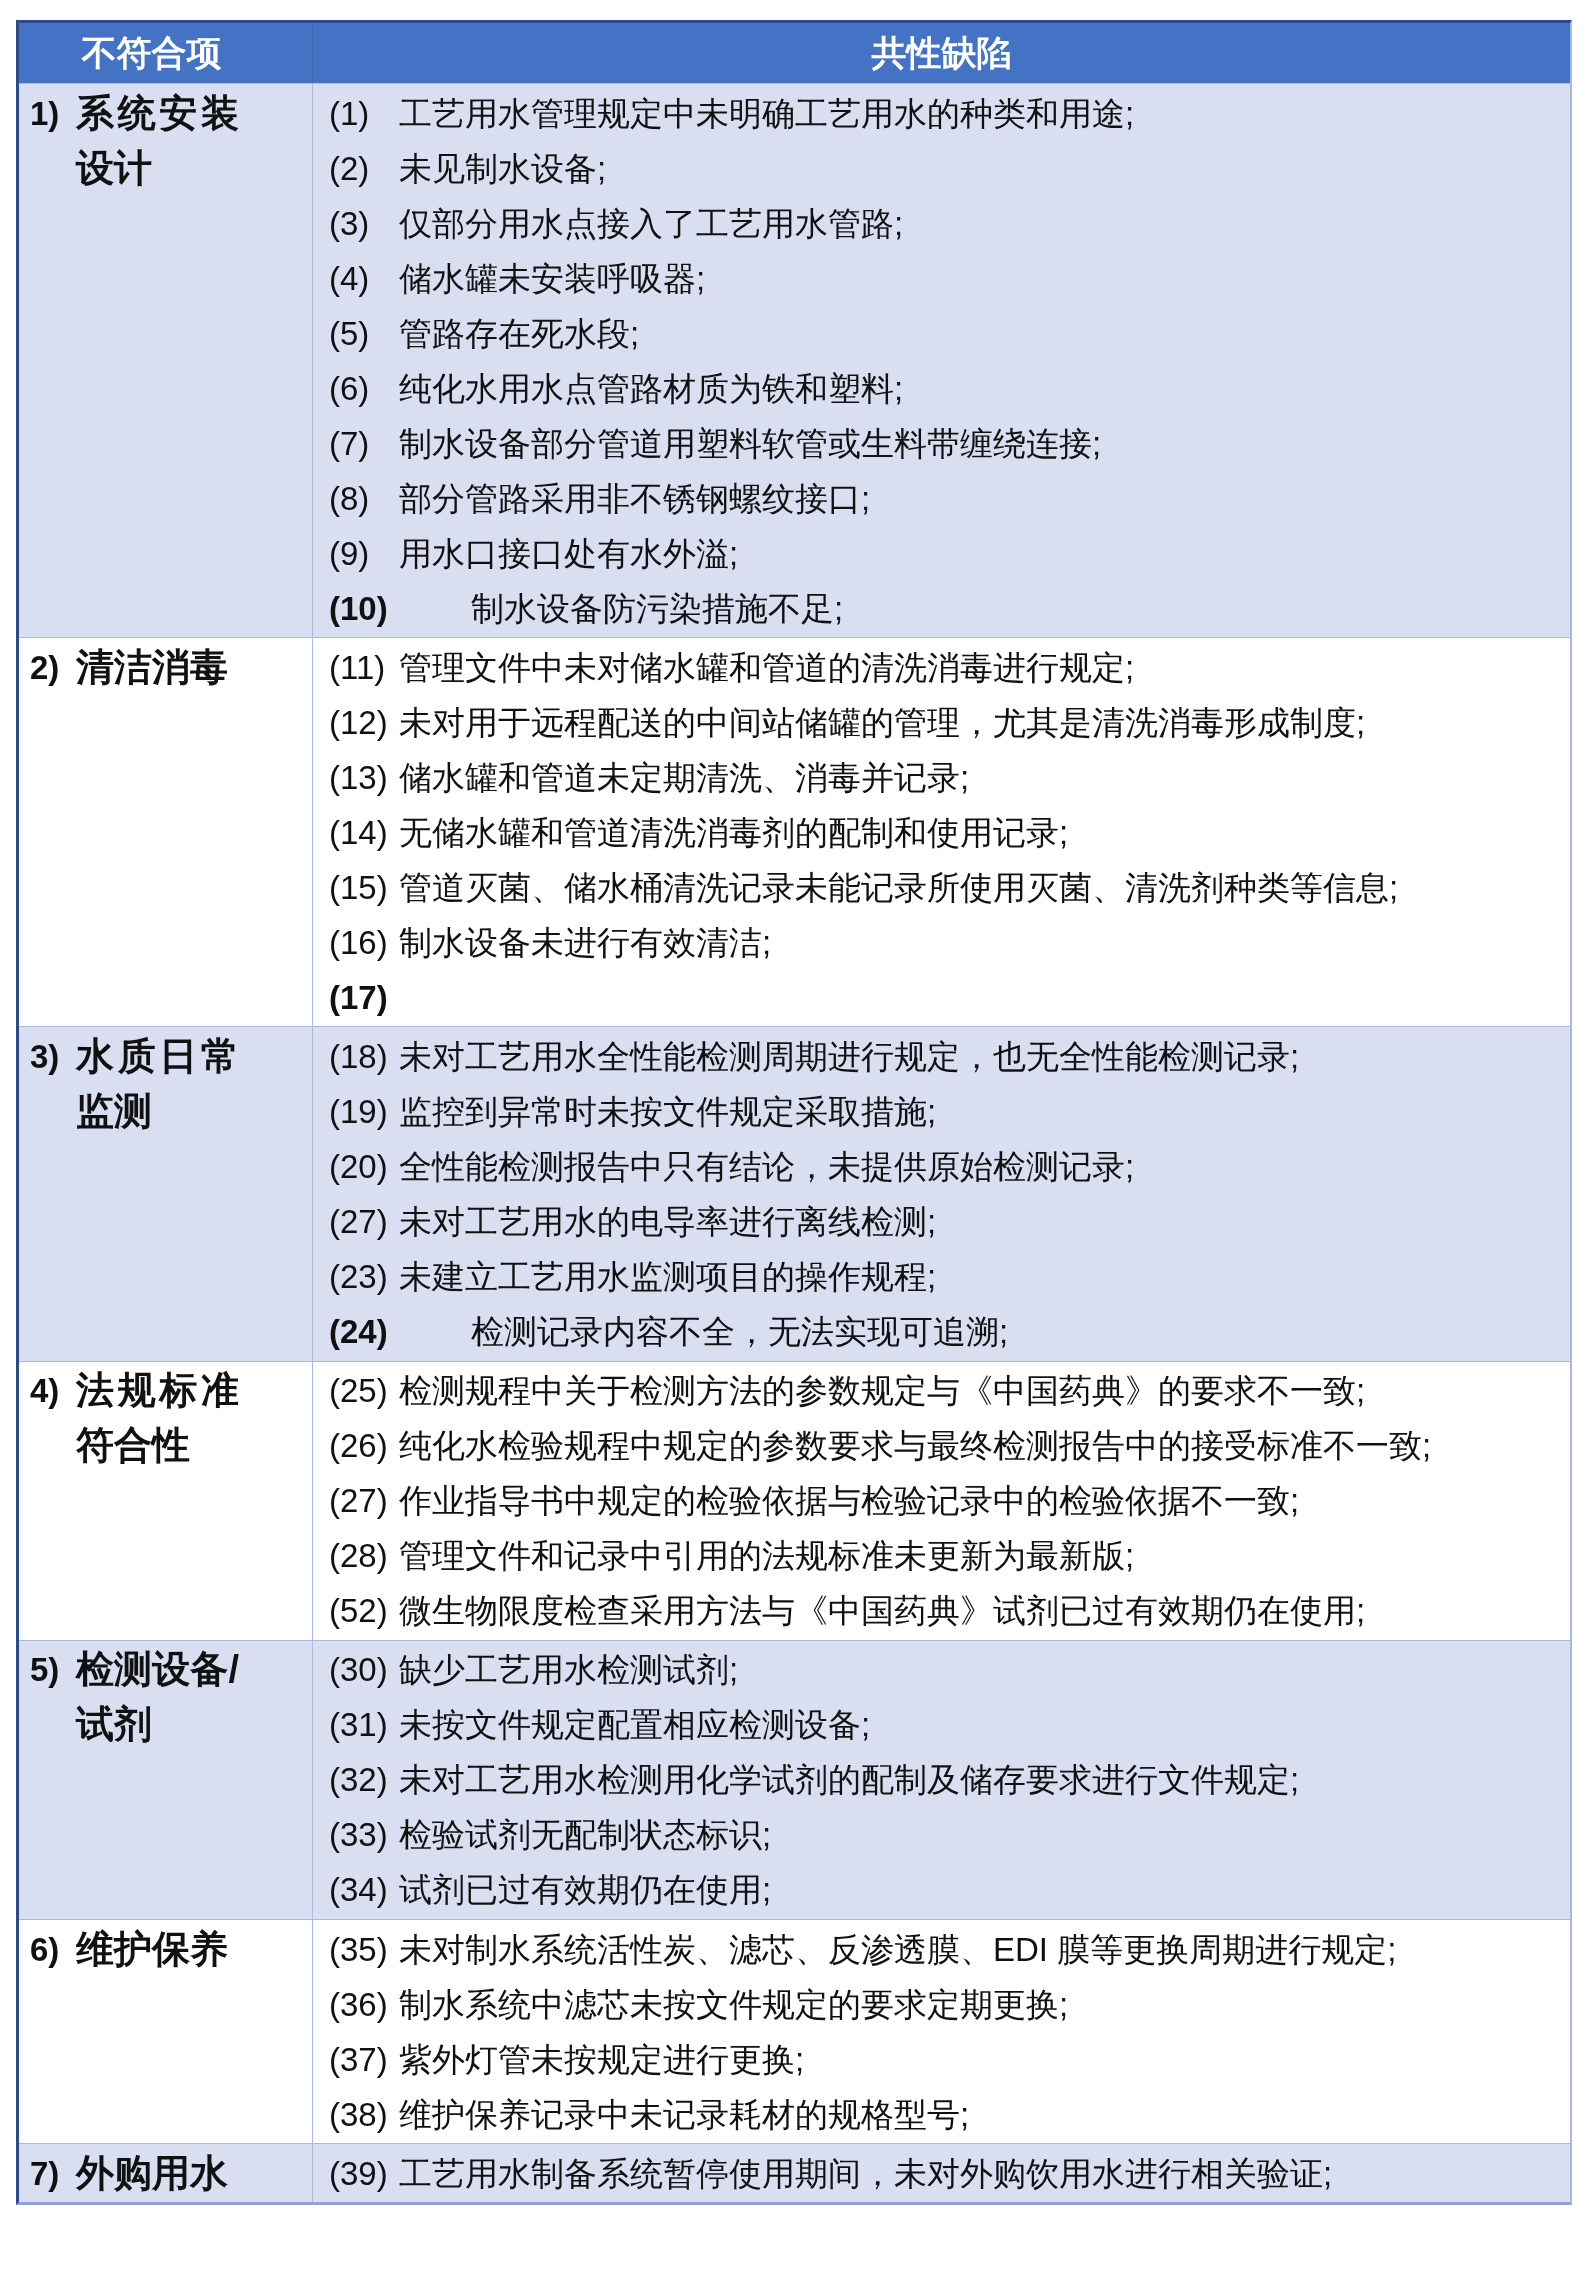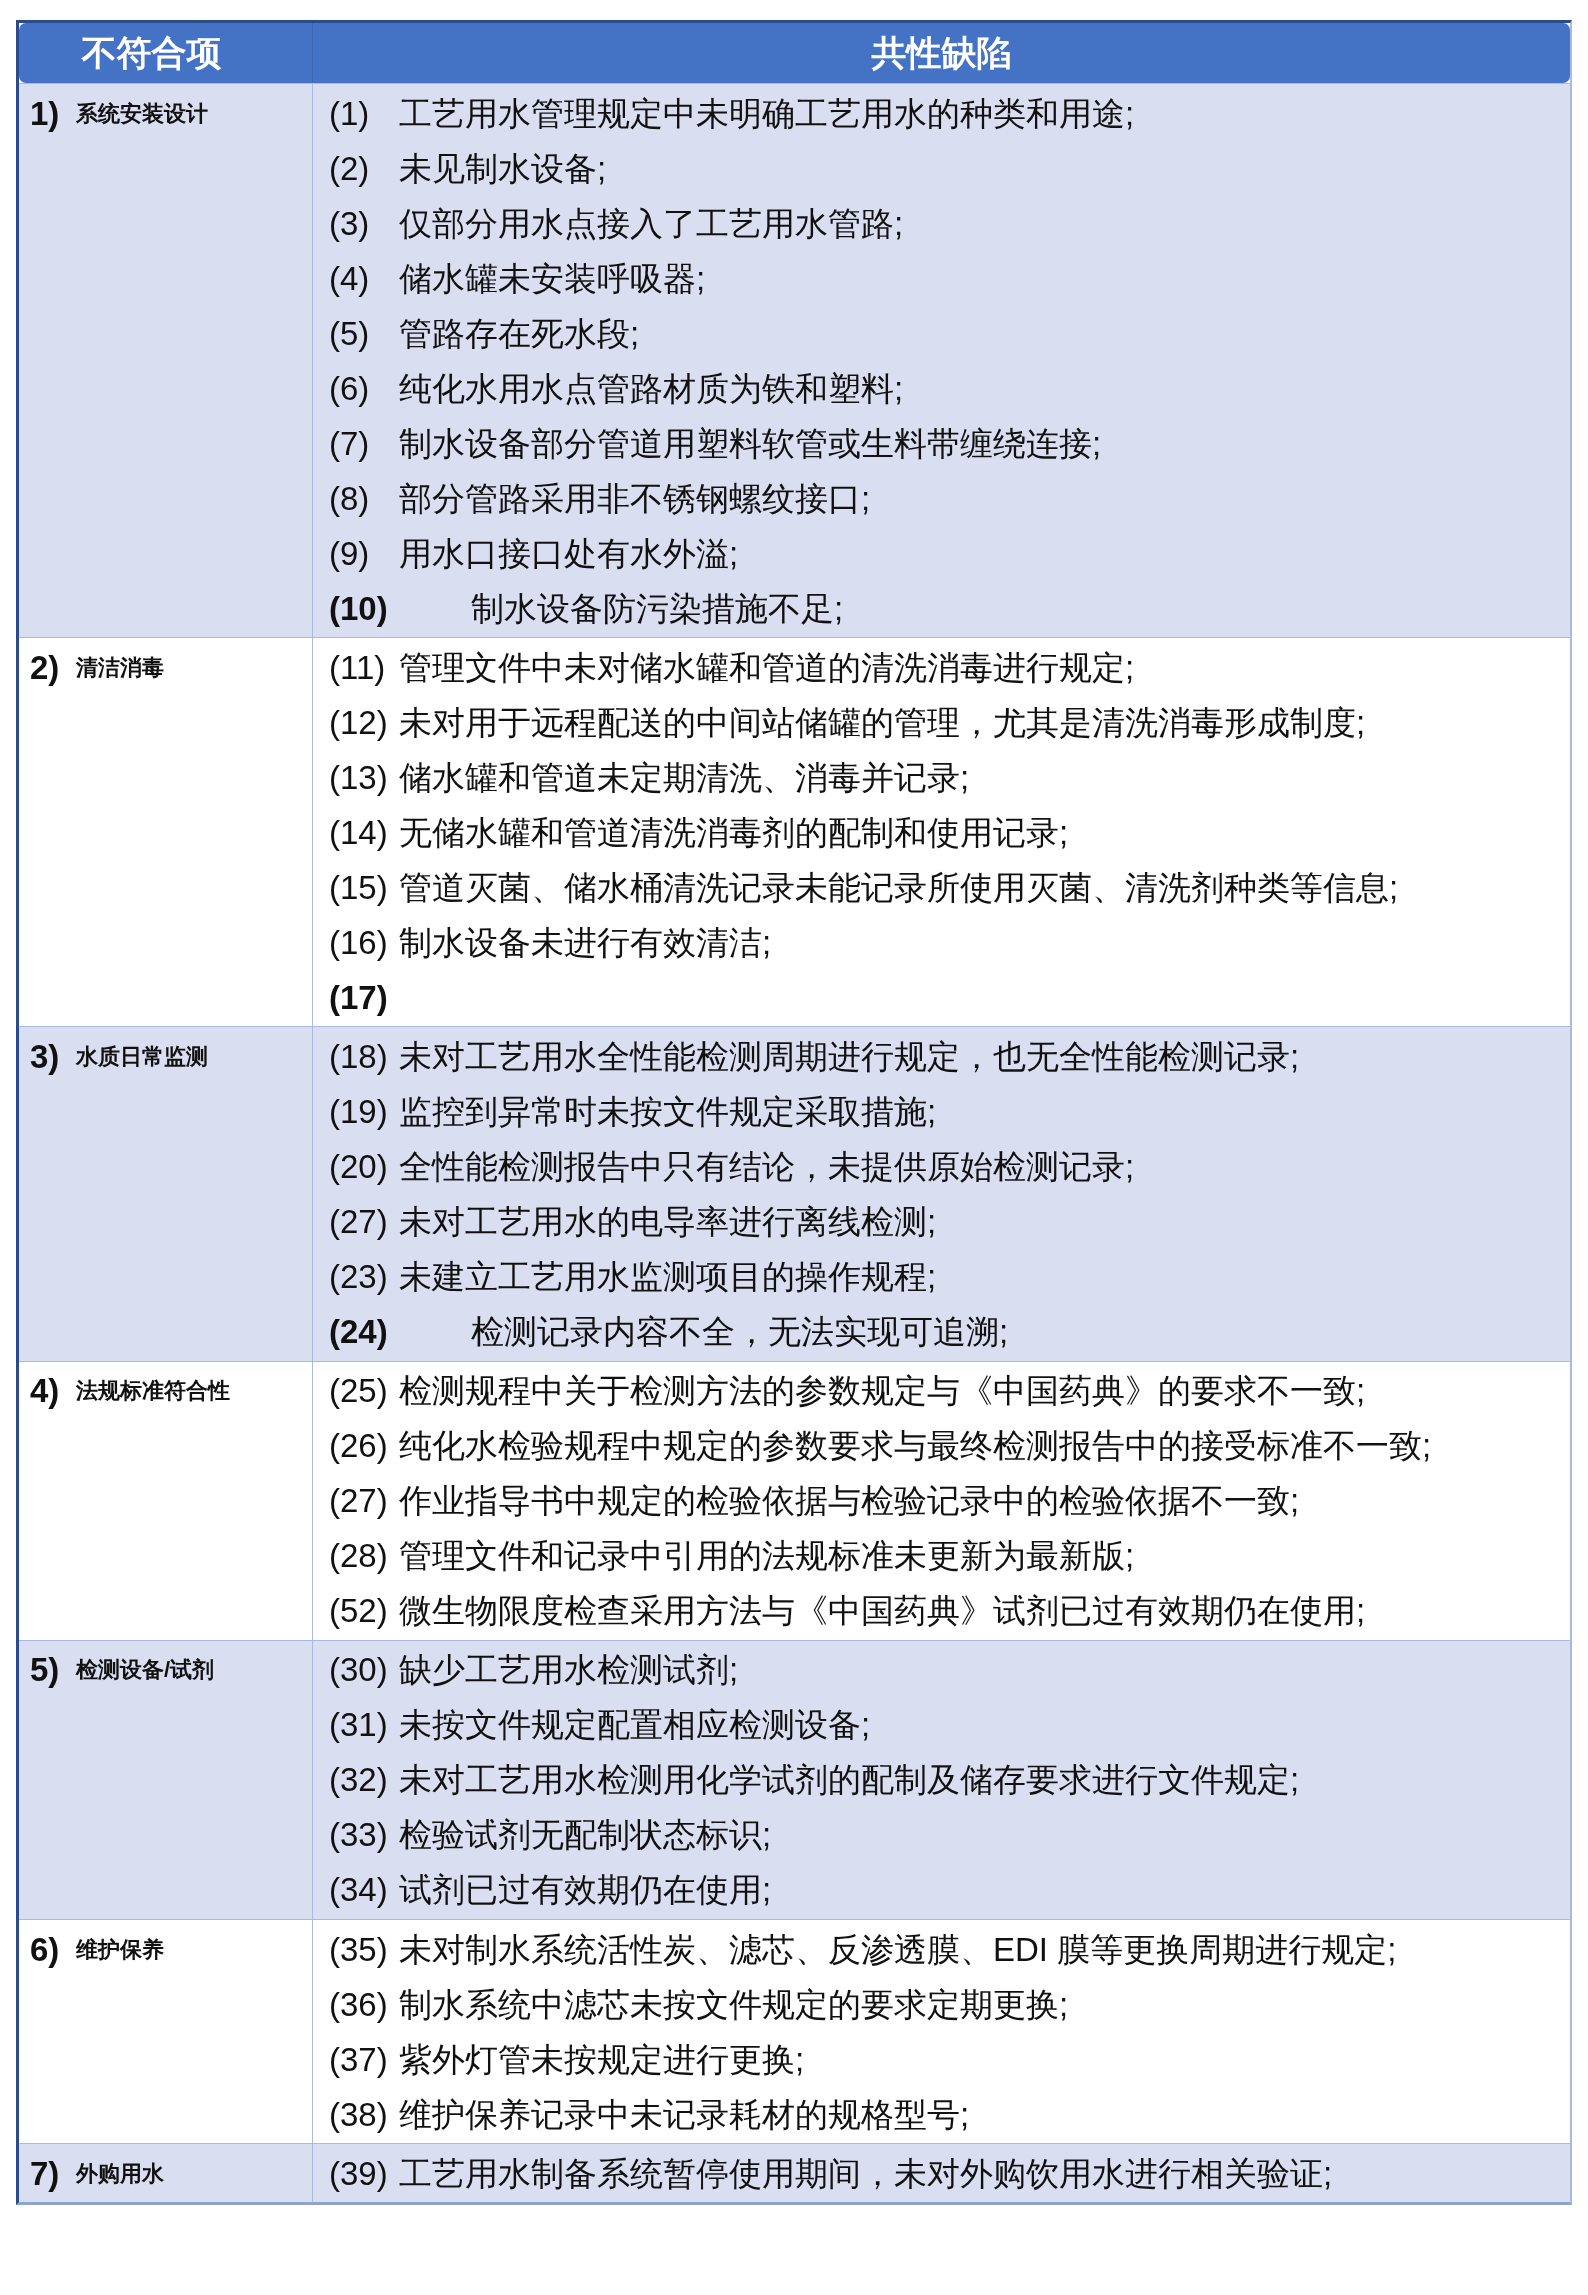--- a/index.html
+++ b/index.html
@@ -34,21 +34,20 @@
 
   .trow { display: flex; align-items: stretch; }
 
   
   .thead {
     background: var(--header-bg);
     color: var(--header-text);
     font-weight: 700;
     font-size: 35px;
     height: 60px;
-    border-radius: 7px;
   }
   .thead .cell {
     display: flex; align-items: center; justify-content: center;
   }
   .thead .c2 { border-left: 1.6px solid #3E66B0; }
 
   
   .brow { border-top: 1.6px solid var(--grid-line); color: var(--text-color); }
   .brow.light { background: var(--row-light); }
   .brow.white { background: var(--row-white); }
@@ -59,21 +58,21 @@
   .brow .c1 {
     padding: 1.6px 0 1.6px 11px;
     display: flex; align-items: flex-start;
   }
   .rnum {
     flex: none; width: 46px;
     font-weight: 700; font-size: 33px; line-height: 55px;
   }
   .rlabel {
     width: 163px;
-    font-weight: 700; font-size: 22px; line-height: 55px;
+    font-weight: 700; font-size: 38px; line-height: 55px;
     text-align: justify;
     word-break: normal;
   }
 
   .brow .c2 { padding: 1.6px 9.5px 1.6px 16px; }
   .item { display: flex; align-items: flex-start; }
   .inum {
     flex: none; width: 70px;
     font-size: 33px; line-height: 55px;
   }

